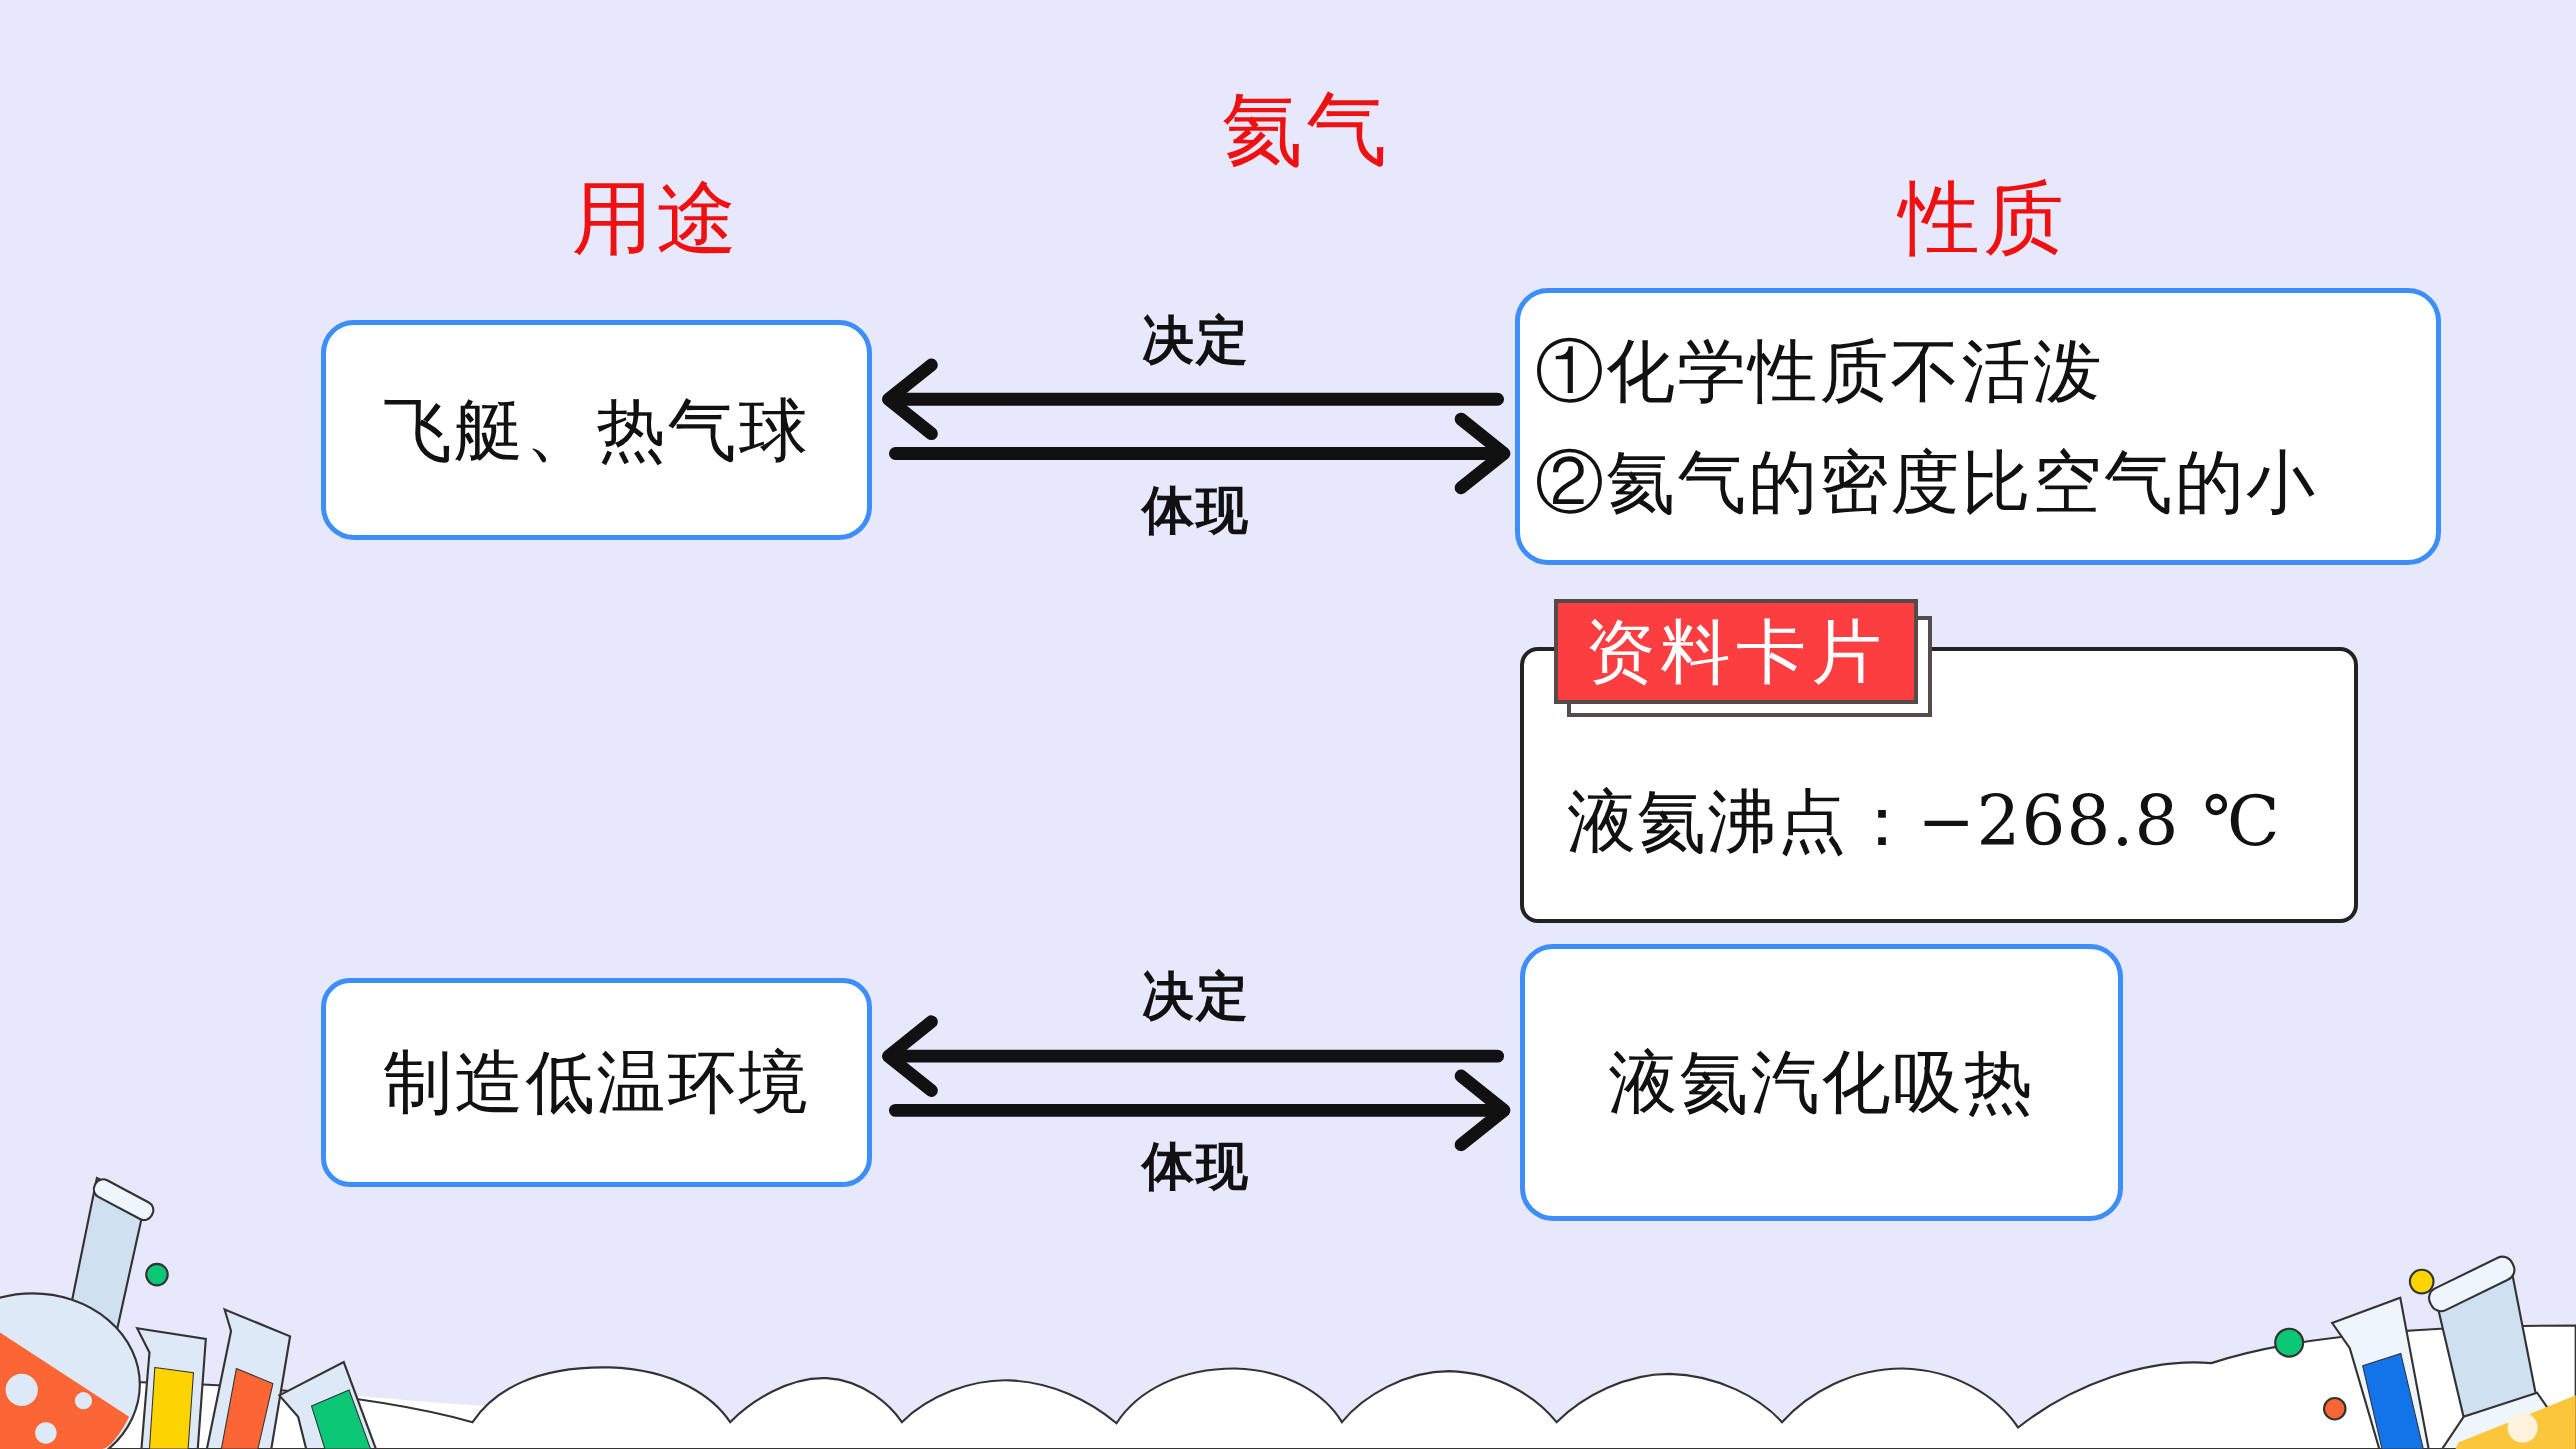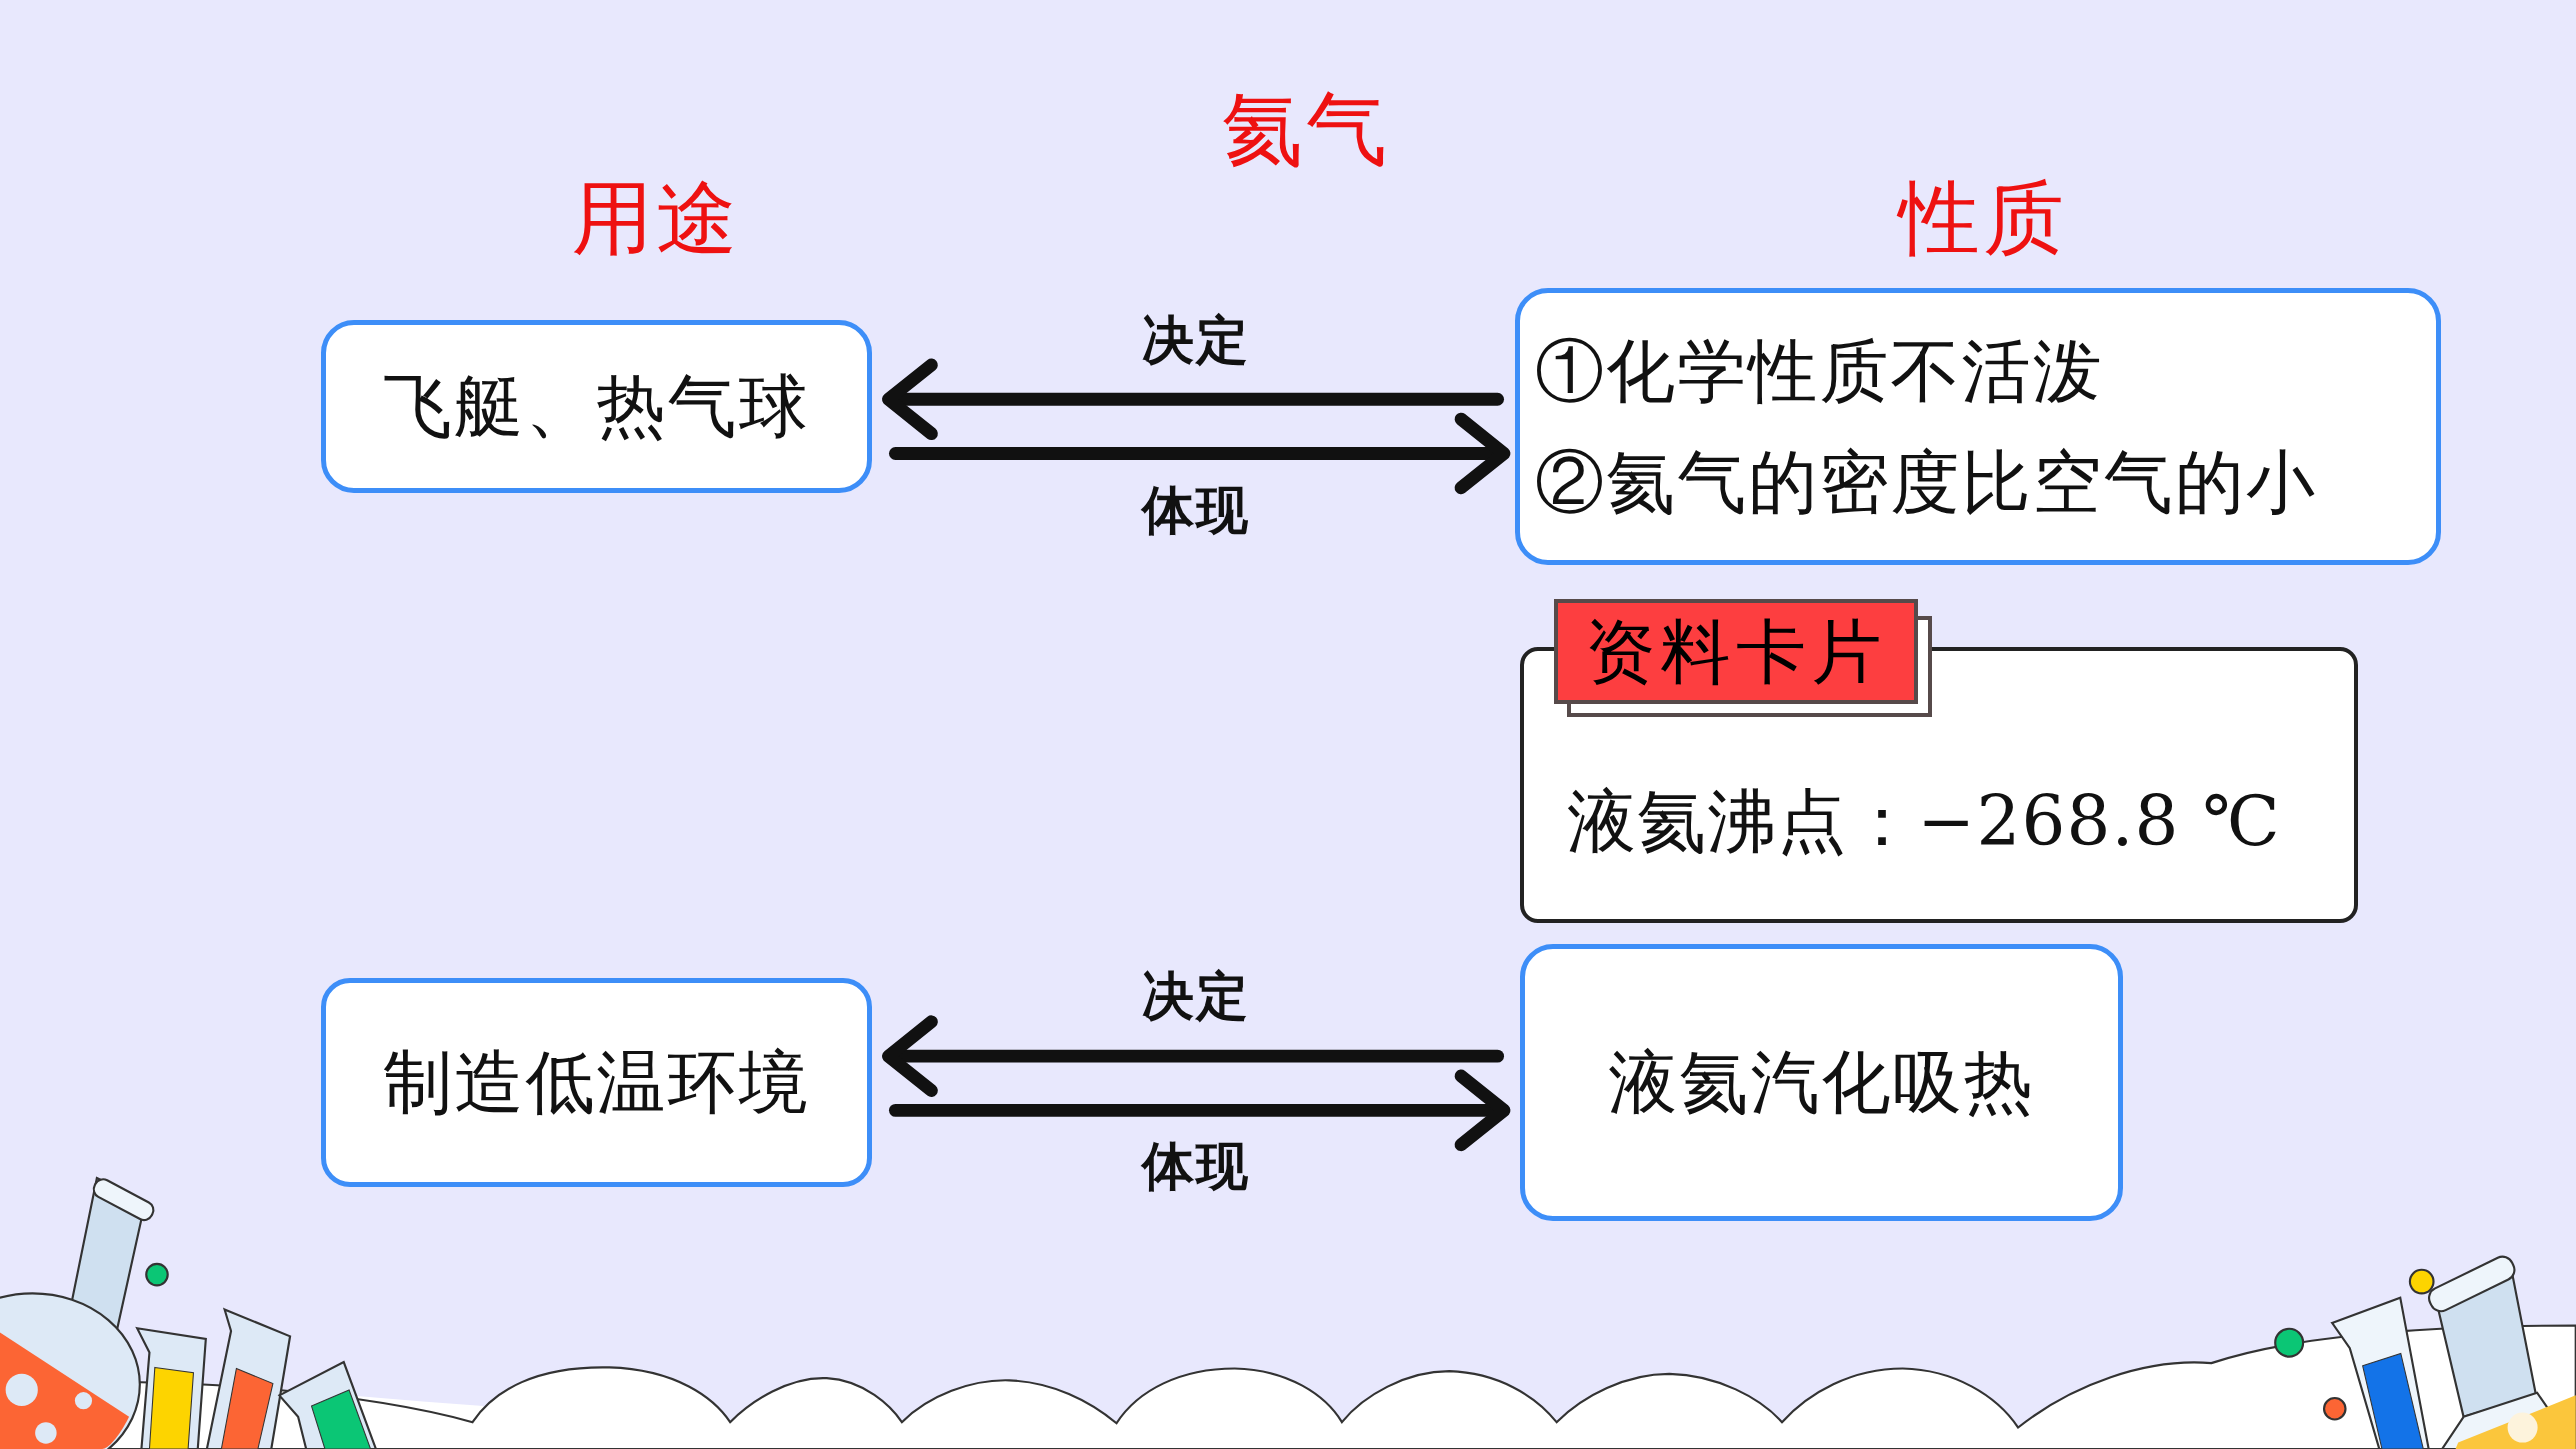--- a/index.html
+++ b/index.html
@@ -8,21 +8,21 @@
   .abs{position:absolute;}
   .red-heading{color:#ee1111;font-size:81px;line-height:1;white-space:nowrap;transform:translate(-50%,-50%);letter-spacing:3.2px;}
   .box{position:absolute;background:#fff;border:5.9px solid #3d8ef8;border-radius:33px;box-sizing:border-box;
        display:flex;flex-direction:column;justify-content:center;align-items:center;}
   .box-text{font-size:69px;line-height:1.6;white-space:nowrap;letter-spacing:2.1px;}
   .box-text.left{align-self:flex-start;padding-left:15px;}
   .arrow-label{position:absolute;font-size:52px;line-height:1;transform:translate(-50%,-50%);white-space:nowrap;letter-spacing:2.1px;font-weight:bold;}
   svg.arrows{position:absolute;left:0;top:0;}
   .card{position:absolute;background:#fff;border:4.8px solid #222;border-radius:18px;box-sizing:border-box;}
   .tag-shadow{position:absolute;background:#fff;border:4.3px solid #564a4a;box-sizing:border-box;}
-  .tag{position:absolute;background:#fd3e40;border:4.3px solid #564a4a;box-sizing:border-box;color:#000000;
+  .tag{position:absolute;background:#fd3e40;border:4.3px solid #564a4a;box-sizing:border-box;color:#ffffff;
        font-size:70px;line-height:1;display:flex;align-items:center;justify-content:center;letter-spacing:5.4px;}
   .card-text{position:absolute;font-size:69px;line-height:1;white-space:nowrap;letter-spacing:1.1px;}
   svg.deco{position:absolute;left:0;top:0;}
 </style>
 </head>
 <body>
 
 <svg class="deco" width="2576" height="1449" viewBox="0 0 4799 2700">
 
   <path d="M0,2580 C300,2560 600,2600 900,2620 L900,2700 L0,2700 Z" fill="#fff"></path>
@@ -72,21 +72,21 @@
     <path d="M4590,2640 L4727,2595 L4799,2700 L4550,2700 Z" fill="#eef5fb"></path>
     <path d="M4580,2688 L4799,2600 L4799,2700 L4575,2700 Z" fill="#fbc63c" stroke="none"></path>
     <circle cx="4700" cy="2660" r="28" fill="#fdf3dc" stroke="none"></circle>
   </g>
 </svg>
 
 <div class="abs red-heading" style="left:1306px;top:129px;">氦气</div>
 <div class="abs red-heading" style="left:612px;top:218px;margin-left:44px;">用途</div>
 <div class="abs red-heading" style="left:1983px;top:218px;">性质</div>
 
-<div class="box" style="left:321px;top:320px;width:551px;height:173px;">
+<div class="box" style="left:321px;top:320px;width:551px;height:220px;">
   <div class="box-text">飞艇、热气球</div>
 </div>
 <div class="box" style="left:1515px;top:288px;width:926px;height:277px;justify-content:center;">
   <div class="box-text left">①化学性质不活泼</div>
   <div class="box-text left">②氦气的密度比空气的小</div>
 </div>
 <div class="arrow-label" style="left:1196px;top:340px;">决定</div>
 <div class="arrow-label" style="left:1196px;top:510px;">体现</div>
 
 <div class="box" style="left:321px;top:978px;width:551px;height:209px;border-radius:29px;">

